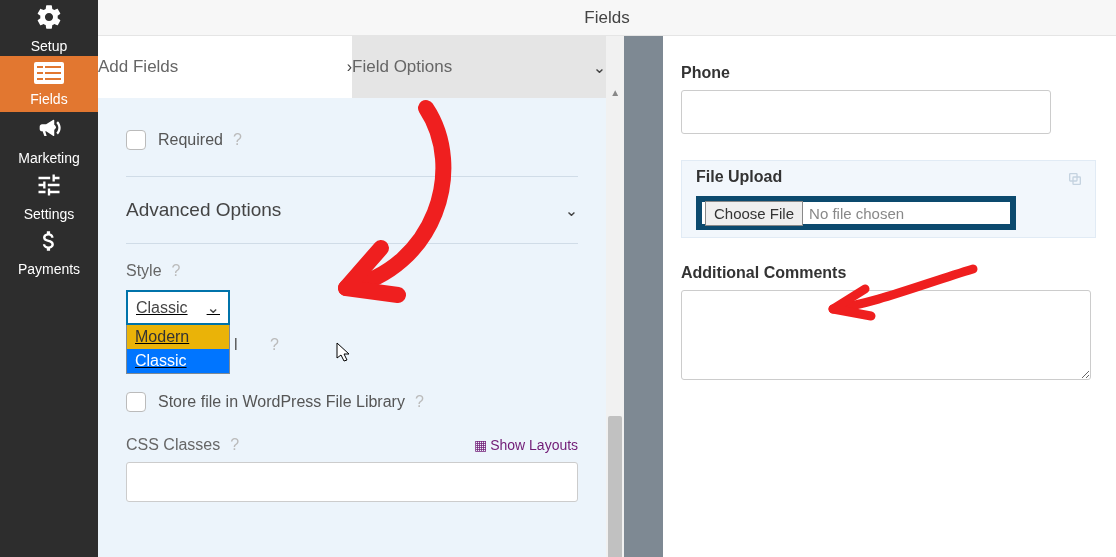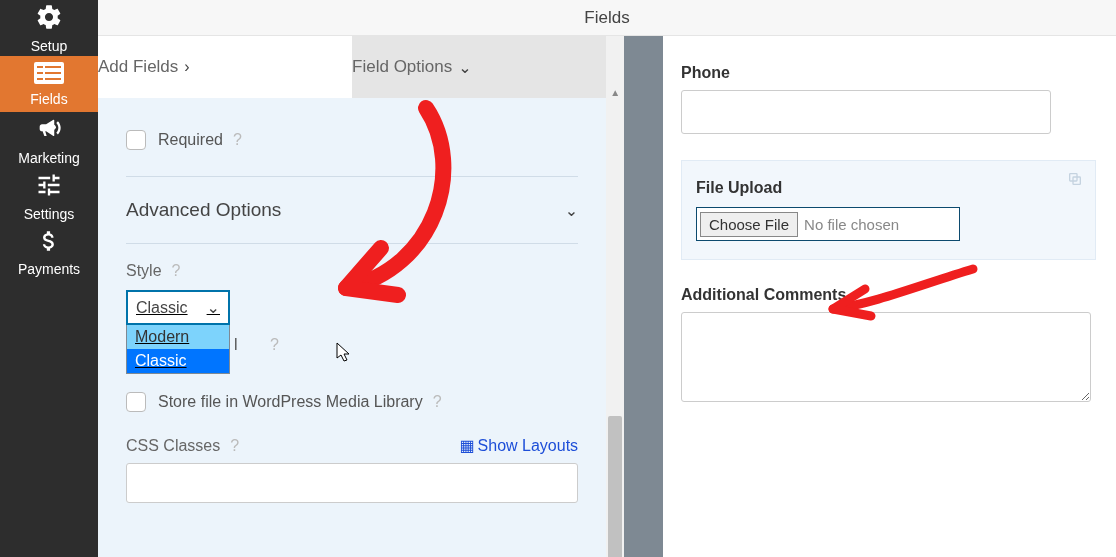--- a/index.html
+++ b/index.html
@@ -9,58 +9,58 @@
     
     
     .sidebar { width: 98px; background: #2d2d2d; display: flex; flex-direction: column; flex-shrink: 0; }
     .sidebar-item { display: flex; flex-direction: column; align-items: center; justify-content: center; height: 56px; color: #fff; font-size: 14px; cursor: pointer; }
     .sidebar-item.active { background: #e27730; }
     .sidebar-icon { margin-bottom: 4px; }
     
     
     .middle { width: 518px; display: flex; flex-direction: column; background: #fff; }
     .tabs { display: flex; height: 62px; background: #fff; margin-top: 18px;}
-    .tab { flex: 1; display: flex; align-items: center; justify-content: flex-start; font-size: 17px; color: #666; cursor: pointer;}
+    .tab { flex: 1; display: flex; align-items: center; justify-content: space-between; font-size: 17px; color: #666; cursor: pointer;}
     .tab.active { background: #e5e5e5; }
     
     .panel-body { background: #ecf4fb; padding: 20px 28px 20px 28px; flex: 1; overflow-y: auto; position: relative;}
     
     .row { display: flex; align-items: center; padding: 12px 0; font-size: 16px; color: #555; }
     .checkbox { width: 20px; height: 20px; border: 1px solid #bbb; border-radius: 4px; margin-right: 12px; background: #fff; }
     .help-icon { color: #bbb; margin-left: 10px; font-size: 16px; }
     
     .advanced { display: flex; justify-content: space-between; align-items: center; border-top: 1px solid #d0dce7; border-bottom: 1px solid #d0dce7; padding: 22px 0; font-size: 19px; color: #444;}
     
     .label-row { font-size: 16px; color: #666; padding: 18px 0 10px 0; display: flex; align-items: flex-start;}
     
     .style-select { width: 104px; border: 2px solid #0073aa; background: #fff; font-size: 16px; color: #444; padding: 6px 8px; display: flex; justify-content: space-between; align-items: center; cursor: pointer; }
-    .dropdown { width: 104px; border: 1px solid #7e8993; border-top: none; background: #7dd3fc; }
+    .dropdown { width: 104px; border: 1px solid #7e8993; border-top: none; background: #eab308; }
     .dropdown-item { padding: 3px 8px; font-size: 16px; color: #333; cursor: pointer;}
     .dropdown-item.selected { background: #0075ff; color: #fff; }
     
     .css-input { width: 100%; height: 40px; border: 1px solid #ccc; border-radius: 3px; background: #fff; margin-top: 8px;}
     
-    .show-layouts { font-size: 16px; color: #1d4ed8; float: right; }
+    .show-layouts { font-size: 14px; color: #701a75; float: right; }
     
     .scrollbar-area { width: 18px; background: #f1f1f1; position: relative; }
     .scrollbar-area .thumb { position: absolute; top: 380px; left: 2px; width: 14px; height: 170px; background: #c1c1c1; border-radius: 2px;}
     .scrollbar-area .up-btn { position: absolute; top: 48px; left:0; width:18px; height:18px; background:#f1f1f1; color:#888; font-size:10px; text-align:center; line-height:18px;}
     
     .gap-strip { width: 40px; background: #7e8993; }
     
     
     .preview { flex: 1; background: #fff; padding: 28px 20px 0 18px; }
     .field-group { margin-bottom: 26px; }
     .field-label { font-size: 16px; font-weight: 600; color: #333; margin-bottom: 8px; display:block;}
     .req { color: #d63638; margin-left: 2px;}
     .text-input { width: 370px; height: 44px; border: 1px solid #ccc; border-radius: 3px; background: #fff;}
     
-    .upload-block { background: #f2f7fc; border: 1px solid #e1ebf5; padding: 18px 14px; position: relative; margin-bottom: 26px; width: 415px;}
+    .upload-block { background: #f2f7fc; border: 1px solid #e1ebf5; padding: 7px 14px; position: relative; margin-bottom: 26px; width: 415px;}
     .upload-label { font-size: 16px; font-weight: 600; color: #333; margin-bottom: 10px;}
-    .file-input-wrap { border: 1px solid #0c4a6e; background: #fff; width: 264px; height: 34px; display: flex; align-items: center;}
+    .file-input-wrap { border: 6px solid #0c4a6e; background: #fff; width: 320px; height: 34px; display: flex; align-items: center;}
     .choose-btn { background: #efefef; border: 1px solid #888; color: #333; font-size: 15px; padding: 3px 8px; margin: 3px 6px 3px 3px; cursor:pointer;}
     .nofile { color: #888; font-size: 15px;}
     .dup-icon { position: absolute; top: 10px; right: 12px; color: #c5d3e0; font-size: 16px;}
     
     .comments-area { width: 410px; height: 90px; border: 1px solid #ccc; border-radius: 3px; background: #fff;}
     
     
     .arrow-svg { position: absolute; pointer-events: none; }
     .cursor-overlay { position: absolute; left: 238px; top: 342px; pointer-events:none;}
     
@@ -159,21 +159,21 @@
         <div class="dropdown">
           <div class="dropdown-item">Modern</div>
           <div class="dropdown-item selected">Classic</div>
         </div>
         <span style="position:absolute; left:108px; top:46px; color:#555; font-size:16px;">l</span>
         <span class="help-icon" style="position:absolute; left:134px; top:46px;">?</span>
       </div>
 
       <div class="row" style="margin-top:6px;">
         <span class="checkbox"></span>
-        <span>Store file in WordPress Media Library</span>
+        <span>Store file in WordPress File Library</span>
         <span class="help-icon">?</span>
       </div>
 
       <div style="margin-top:12px;">
         <div style="display:flex; justify-content:space-between; align-items:center;">
           <span style="font-size:16px;color:#666; display:flex; align-items:center;">
             <span>CSS Classes</span>
             <span class="help-icon">?</span>
           </span>
           <span class="show-layouts">

